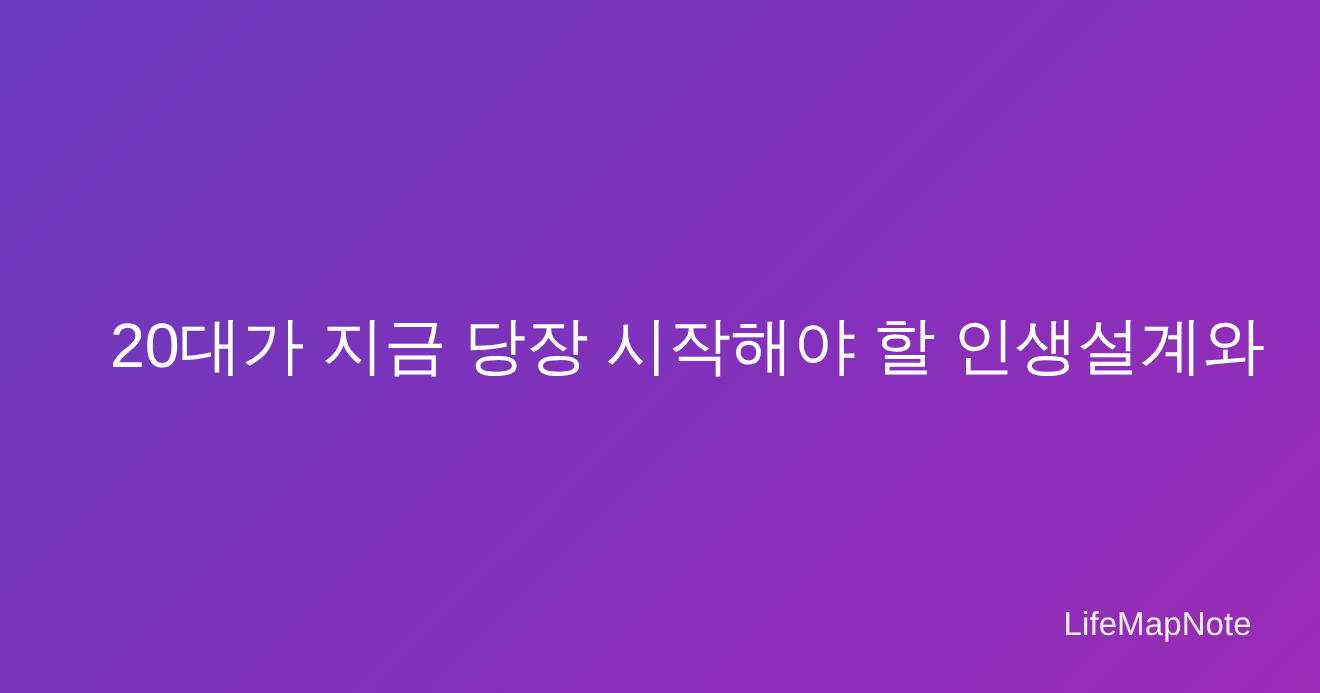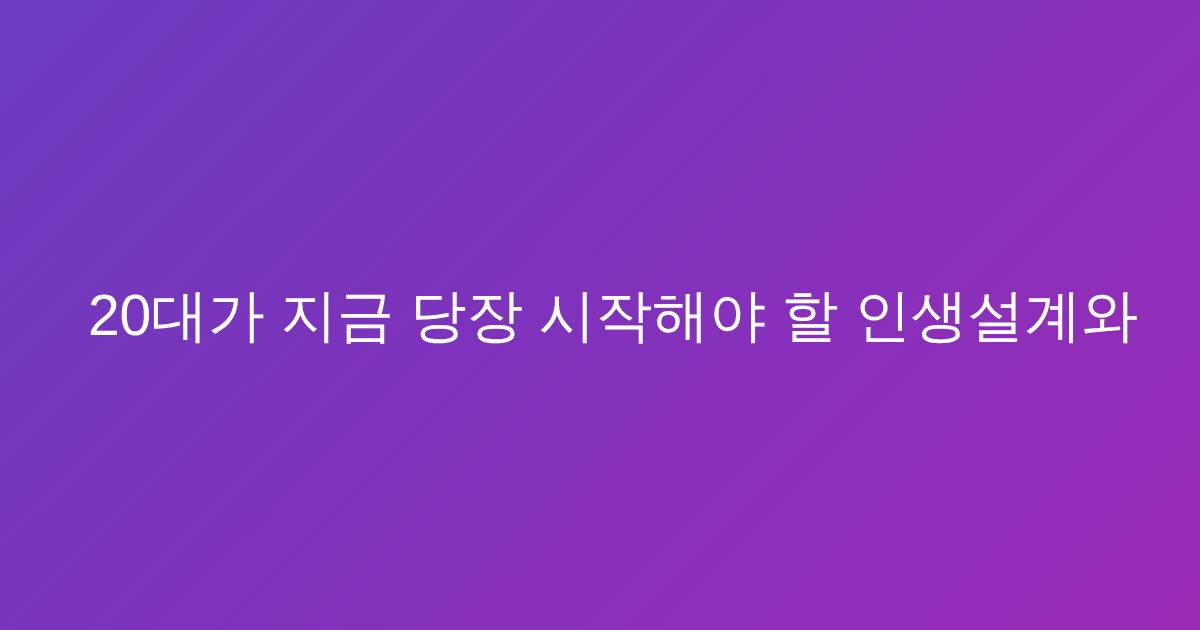--- a/index.html
+++ b/index.html
@@ -30,21 +30,21 @@
     position: absolute;
     inset: 0;
     display: flex;
     flex-direction: column;
     justify-content: center;
     box-sizing: border-box;
     padding: 0 62px 0 88px;
   }
 
   .og-card__title {
-    margin: 0;
+    margin: 12px;
     color: #ffffff;
     font-size: 57px;
     font-weight: 400;
     line-height: 1.28;
     letter-spacing: -0.2px;
     white-space: nowrap;
     text-align: left;
   }
 
   .og-card__watermark {
@@ -63,14 +63,15 @@
 <body>
 
 <div class="og-card">
 
   <div class="og-card__bg"></div>
 
   <div class="og-card__content">
     <h1 class="og-card__title">20대가 지금 당장 시작해야 할 인생설계와</h1>
   </div>
 
+  <div class="og-card__watermark">LifeMapNote</div>
 
 </div>
 
 </body></html>

